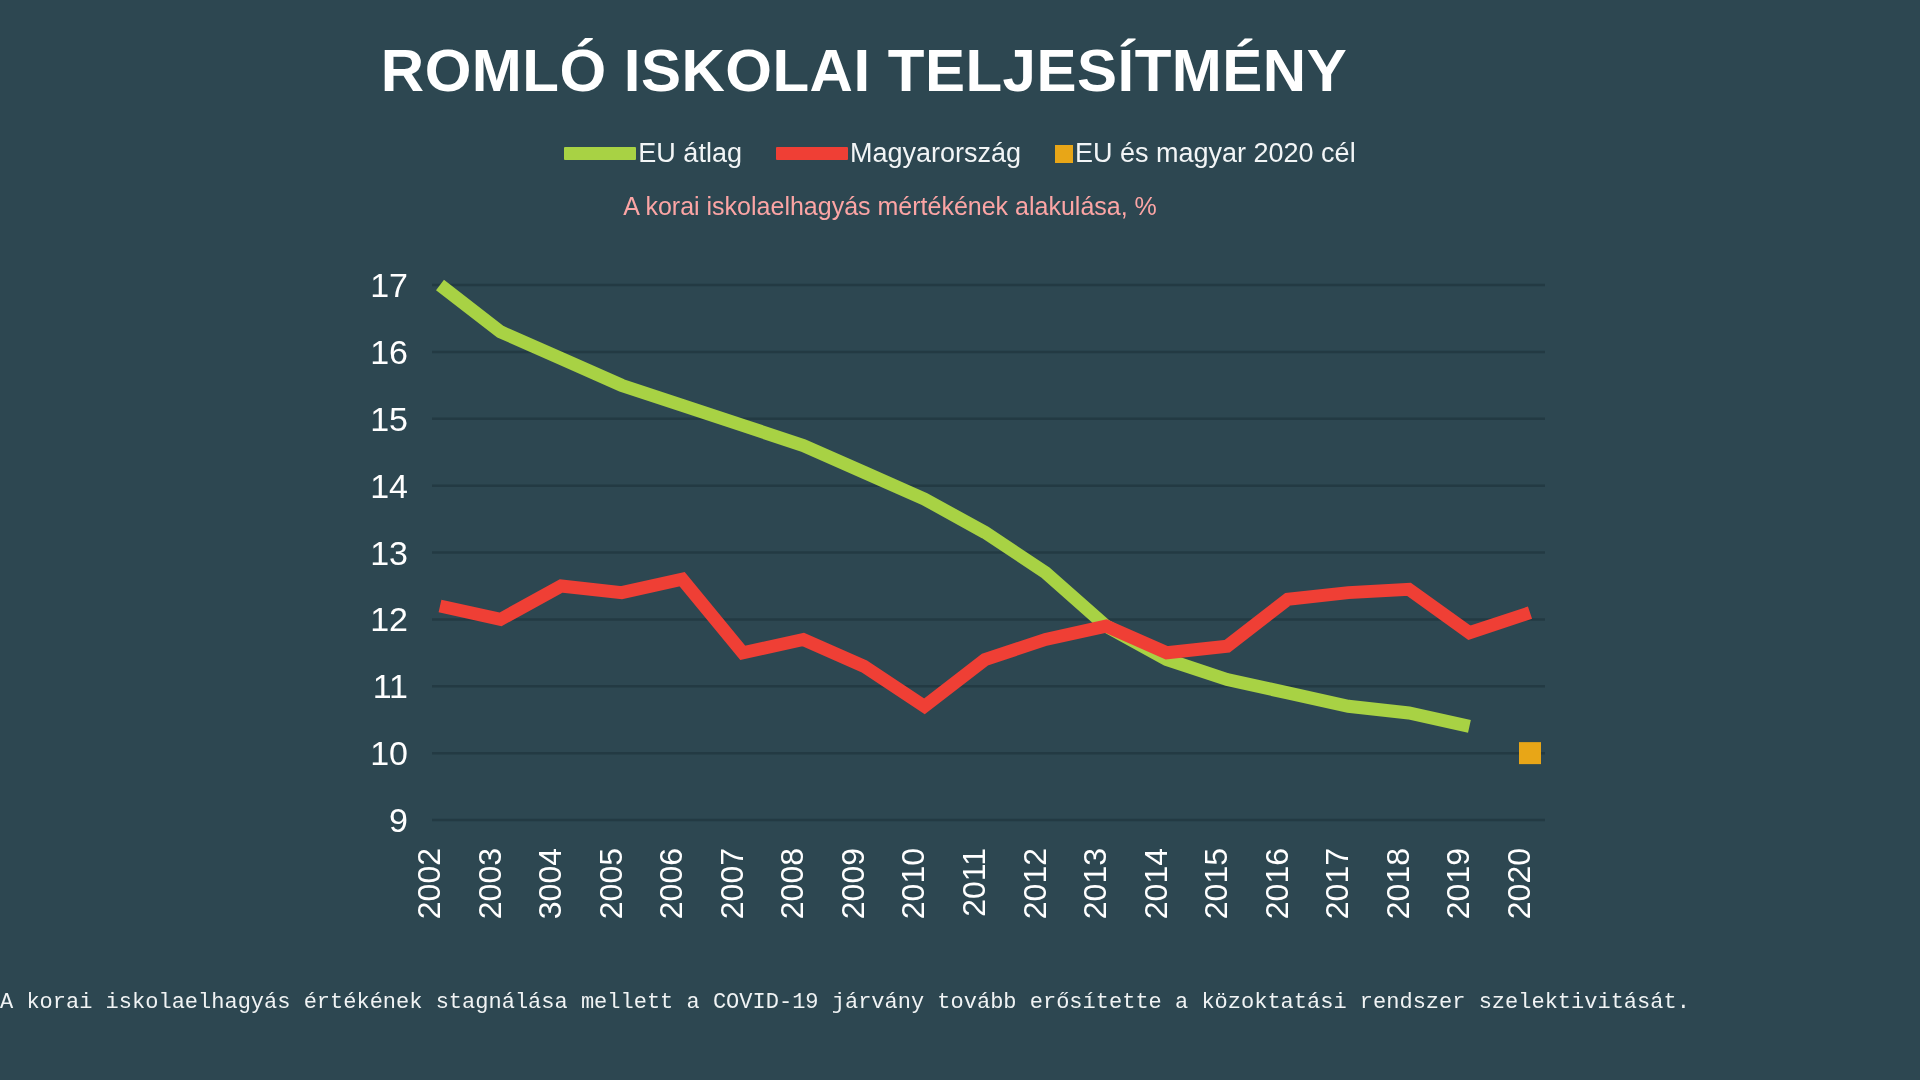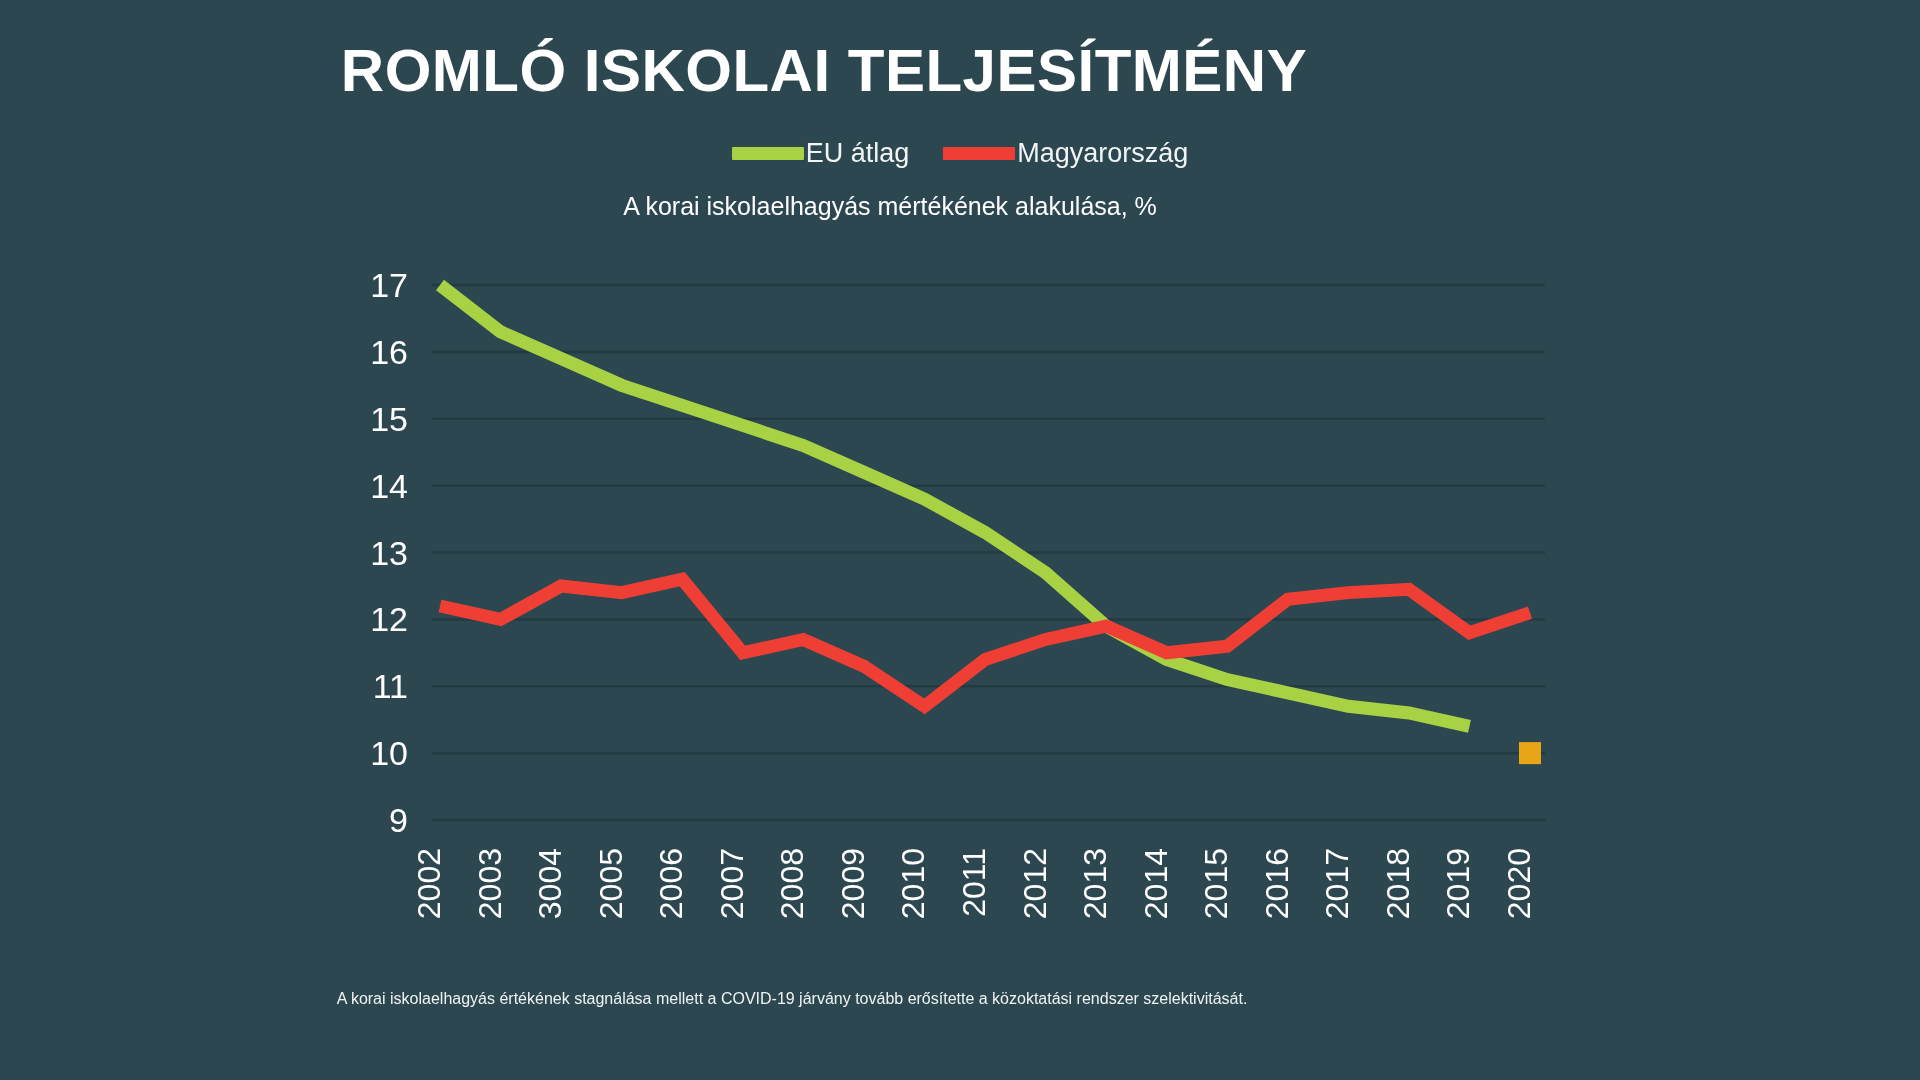--- a/index.html
+++ b/index.html
@@ -29,20 +29,21 @@
     top: 38px;
     left: 0;
     width: 1648px;
     text-align: center;
     font-size: 60px;
     font-weight: 700;
     letter-spacing: 0.5px;
     line-height: 1.1;
     color: #ffffff;
     white-space: nowrap;
+    padding-left: 40px;
   }
 
   .legend {
     position: absolute;
     top: 138px;
     left: 0;
     width: 1920px;
     display: flex;
     justify-content: center;
     align-items: center;
@@ -72,21 +73,21 @@
   }
 
   .subtitle {
     position: absolute;
     top: 192px;
     left: 0;
     width: 1780px;
     text-align: center;
     font-size: 25px;
     font-weight: 400;
-    color: #ffffff;
+    color: #fca5a5;
     white-space: nowrap;
   }
 
   
   .plot-wrap {
     position: absolute;
     left: 0;
     top: 0;
     width: 1920px;
     height: 1080px;
@@ -98,24 +99,25 @@
     display: block;
   }
 
   
   .footnote {
     position: absolute;
     top: 990px;
     left: 0;
     width: 1584px;
     text-align: center;
-    font-size: 16px;
+    font-size: 22px;
     font-weight: 400;
     color: #f0f3f4;
     white-space: nowrap;
+    font-family: Liberation Mono, monospace;
   }
 
   .axis-label-y {
     font-size: 34px;
     fill: #ffffff;
     font-family: "Liberation Sans", sans-serif;
   }
   .axis-label-x {
     font-size: 32px;
     fill: #ffffff;
@@ -130,20 +132,24 @@
   <div class="chart-title">ROMLÓ ISKOLAI TELJESÍTMÉNY</div>
 
   <div class="legend">
     <div class="legend-item">
       <span class="legend-swatch-line" style="background:#a8d244"></span>
       <span class="legend-label">EU átlag</span>
     </div>
     <div class="legend-item">
       <span class="legend-swatch-line" style="background:#ef3f35"></span>
       <span class="legend-label">Magyarország</span>
+    </div>
+    <div class="legend-item">
+      <span class="legend-swatch-square" style="background:#e8a617"></span>
+      <span class="legend-label">EU és magyar 2020 cél</span>
     </div>
   </div>
 
   <div class="subtitle">A korai iskolaelhagyás mértékének alakulása, %</div>
 
   <div class="plot-wrap">
     <svg class="plot-svg" id="plot" width="1920" height="1080" viewBox="0 0 1920 1080">
       <g id="gridlines">
           <line x1="432" x2="1545" y1="820" y2="820" stroke="#233a43" stroke-width="2.5"></line>
           <line x1="432" x2="1545" y1="753.125" y2="753.125" stroke="#233a43" stroke-width="2.5"></line>

